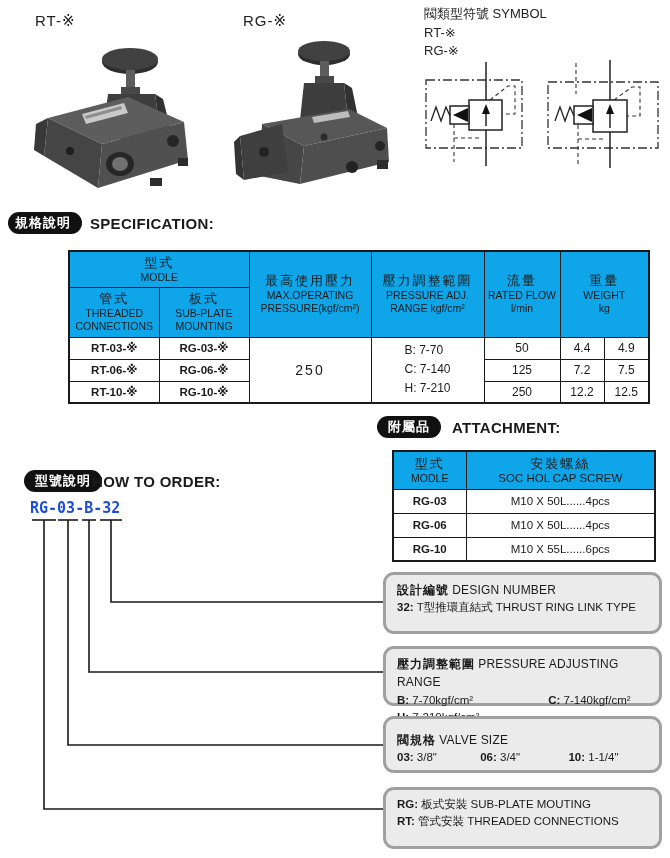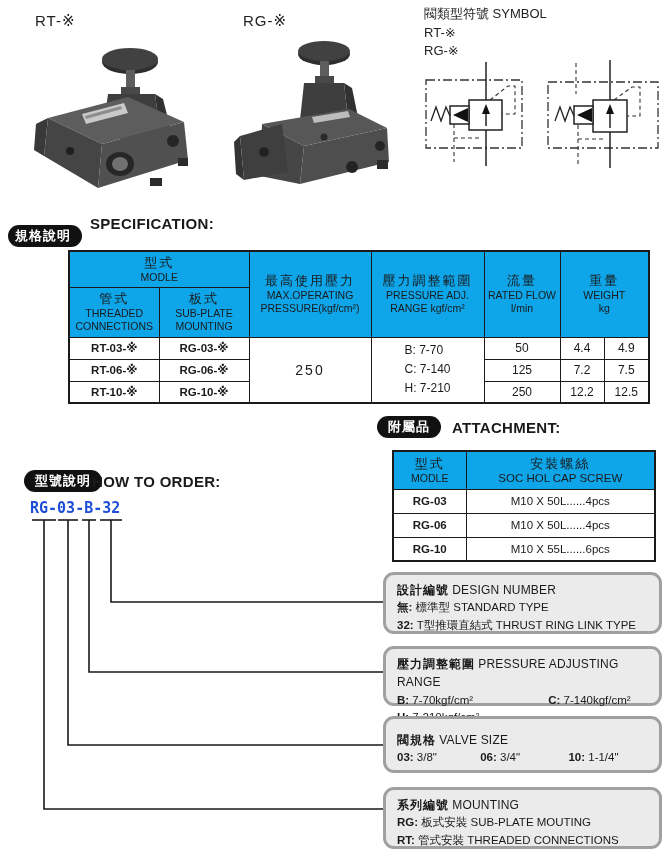--- a/index.html
+++ b/index.html
@@ -127,21 +127,21 @@
       <line x1="38" y1="81" x2="66" y2="81" stroke="#333" stroke-width="1.1" stroke-dasharray="4 3"></line>
       <rect x="53" y="42" width="34" height="32" fill="#fff" stroke="#222" stroke-width="1.5"></rect>
       <line x1="70" y1="70" x2="70" y2="53" stroke="#222" stroke-width="1.5"></line>
       <polygon points="70,46 66,56 74,56" fill="#111"></polygon>
       <rect x="34" y="48" width="19" height="18" fill="#fff" stroke="#222" stroke-width="1.5"></rect>
       <polygon points="52,50 52,64 37,57" fill="#111"></polygon>
       <polyline points="15,63 20,49 25,63 30,49 34,58" fill="none" stroke="#222" stroke-width="1.3"></polyline>
     </svg>
   </div>
 
-  <div class="abs badge" style="left:8px;top:225px;padding-left:7px;">規格說明</div>
+  <div class="abs badge" style="left:8px;top:212px;padding-left:7px;">規格說明</div>
   <div class="abs section-heading" style="left:90px;top:215px;">SPECIFICATION:</div>
 
   <table class="grid abs" style="left:68px;top:250px;width:580px;">
     <colgroup>
       <col style="width:90px">
         <col style="width:90px">
         <col style="width:122px">
       <col style="width:113px">
         <col style="width:76px">
         <col style="width:44px">
@@ -269,24 +269,20 @@
       <polyline points="44,520 44,809 384,809"></polyline>
     </g>
   </svg>
 
   <div class="obox" style="top:572px;height:62px;">
     <div>
       <span class="bt">設計編號</span>
       <span class="bte">DESIGN NUMBER</span>
     </div>
     <div>
-      <span class="k">無:</span>
-      <span>標準型 STANDARD TYPE</span>
-    </div>
-    <div>
       <span class="k">32:</span>
       <span>T型推環直結式 THRUST RING LINK TYPE</span>
     </div>
   </div>
 
   <div class="obox" style="top:646px;height:60px;">
     <div>
       <span class="bt">壓力調整範圍</span>
       <span class="bte">PRESSURE ADJUSTING RANGE</span>
     </div>
@@ -322,24 +318,20 @@
       </span>
       <span>
         <span class="k">10:</span>
         <span>1-1/4"</span>
       </span>
     </div>
   </div>
 
   <div class="obox" style="top:787px;height:62px;">
     <div>
-      <span class="bt">系列編號</span>
-      <span class="bte">MOUNTING</span>
-    </div>
-    <div>
       <span class="k">RG:</span>
       <span>板式安裝 SUB-PLATE MOUTING</span>
     </div>
     <div>
       <span class="k">RT:</span>
       <span>管式安裝 THREADED CONNECTIONS</span>
     </div>
   </div>
 
 </div>

